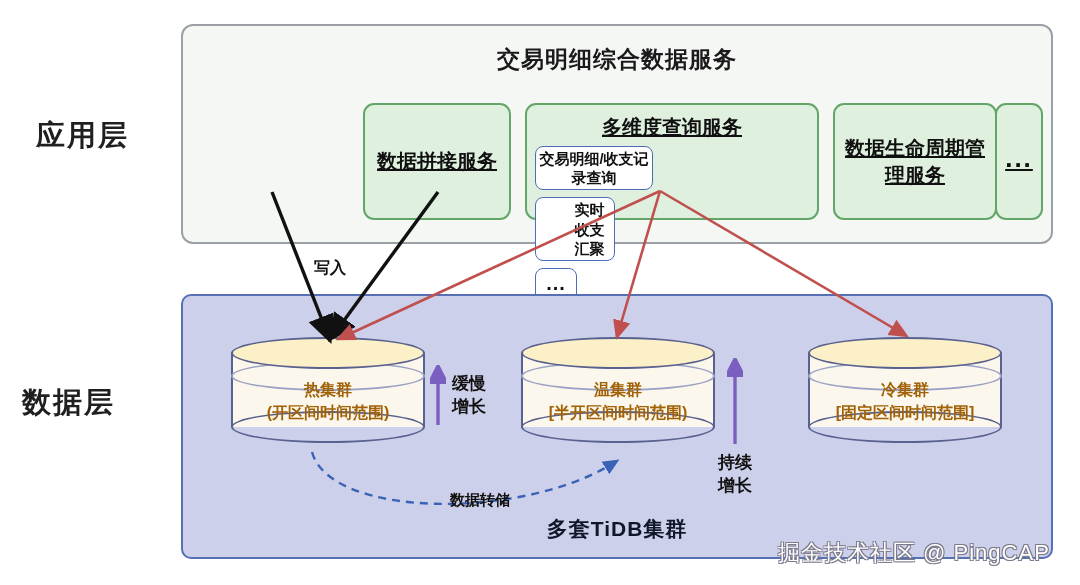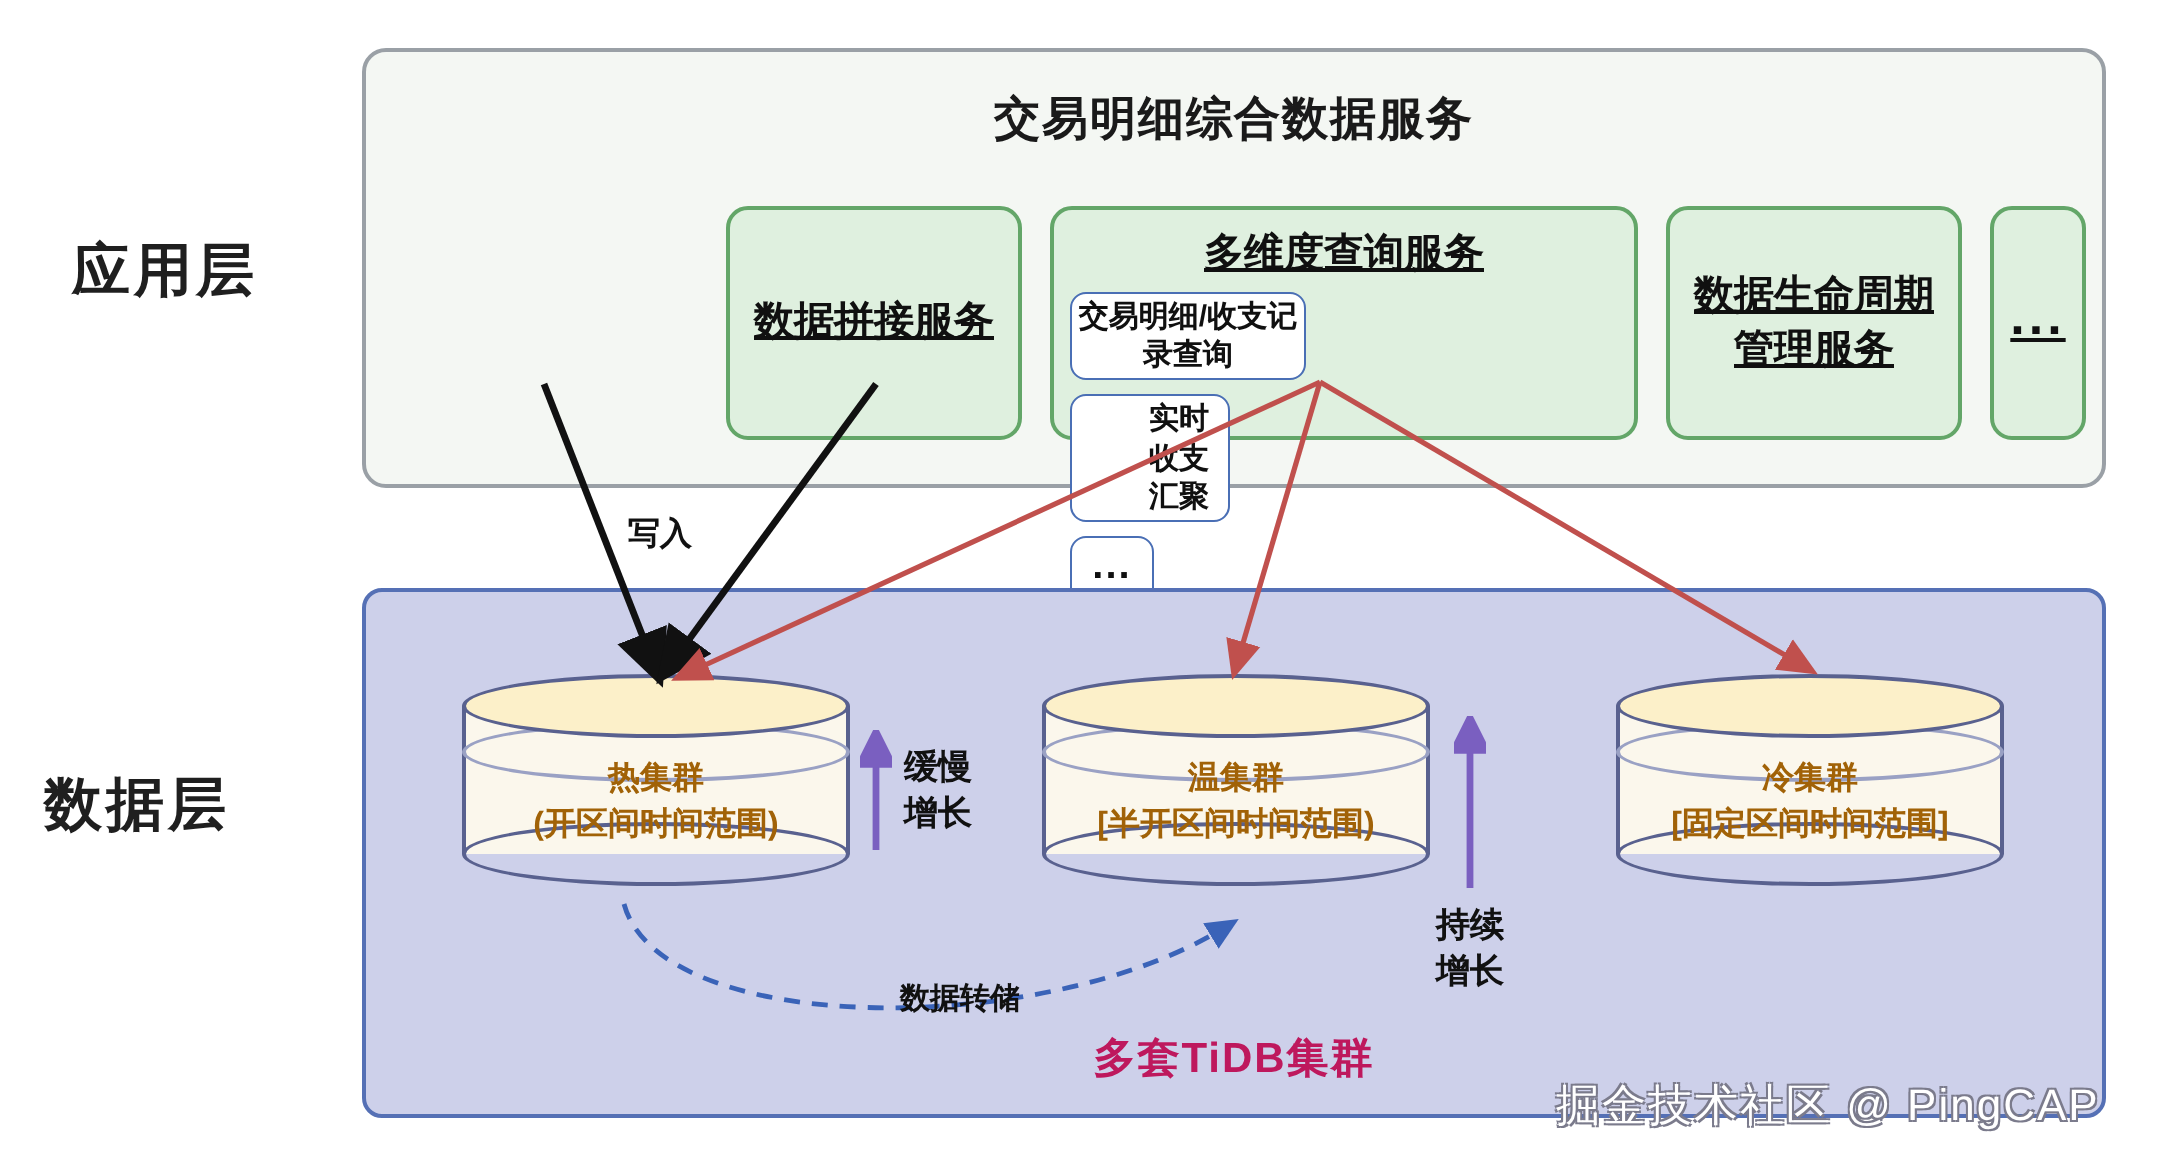--- a/index.html
+++ b/index.html
@@ -78,21 +78,21 @@
     line-height: 1.32;
     padding: 4px 6px;
     text-decoration: underline;
   }
   .svc.dots { font-size: 26px; letter-spacing: 2px; padding-bottom: 10px; }
 
   #svc-collect  { left: 18px;  top: 25px; width: 148px; height: 117px; }
   #svc-join     { left: 180px; top: 25px; width: 148px; height: 117px; }
   #svc-query    { left: 342px; top: 25px; width: 294px; height: 117px;
                   display: block; padding: 0; }
-  #svc-lifecycle{ left: 650px; top: 25px; width: 148px; height: 117px; }
+  #svc-lifecycle{ left: 650px; top: 25px; width: 164px; height: 117px; }
   #svc-more     { left: 812px; top: 25px; width: 48px;  height: 117px; }
 
   
   #svc-query-title {
     margin-top: 9px;
     text-align: center;
     font-size: 20px;
     font-weight: bold;
     color: #101010;
   }
@@ -138,21 +138,21 @@
     border-radius: 10px;
   }
   #data-panel-caption {
     position: absolute;
     left: 0;
     bottom: 14px;
     width: 100%;
     text-align: center;
     font-size: 21px;
     font-weight: bold;
-    color: #be185d;
+    color: #0f172a;
     letter-spacing: 1px;
   }
 
   
   .cyl {
     position: absolute;
     width: 194px;
     height: 106px;
   }
   #cyl-hot  { left: 231px; top: 337px; }

